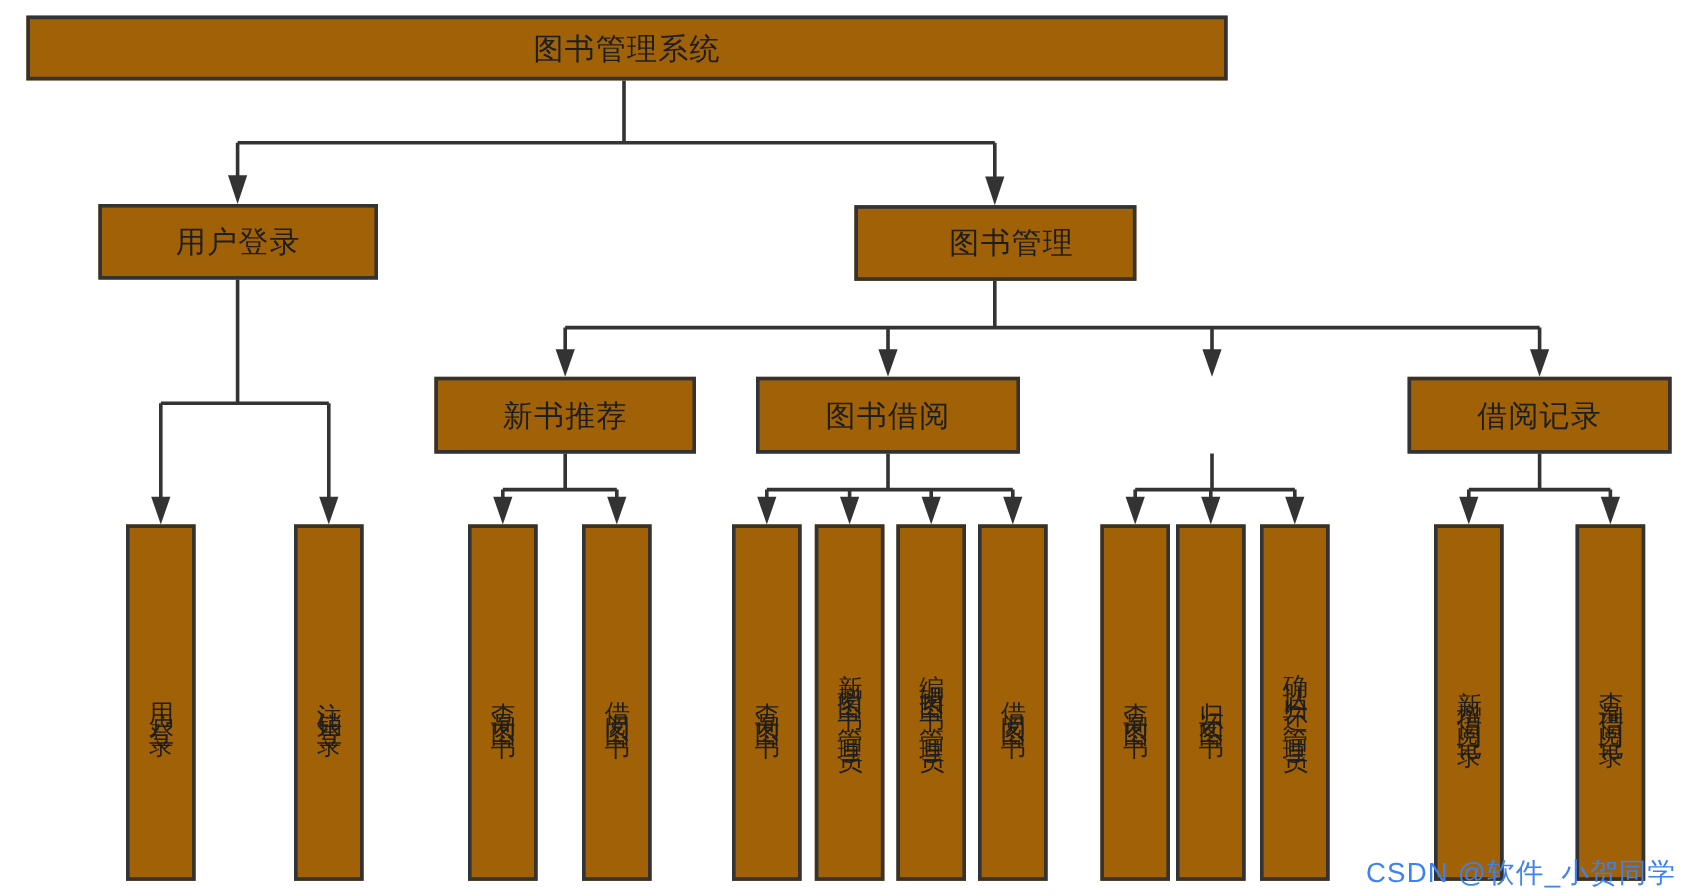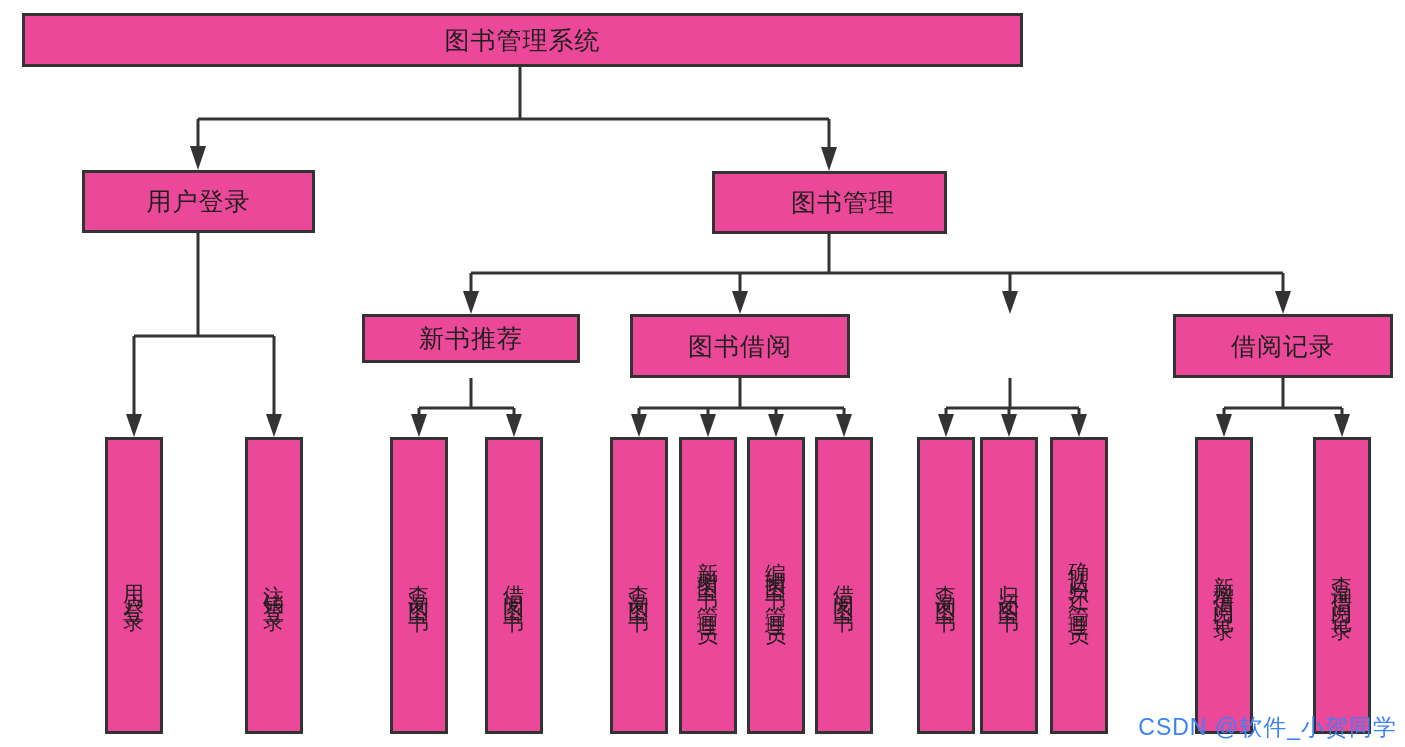--- a/index.html
+++ b/index.html
@@ -7,21 +7,21 @@
     position: relative;
     width: 1405px;
     height: 747px;
     background: #ffffff;
     font-family: "Liberation Sans", "DejaVu Sans", sans-serif;
     overflow: hidden;
   }
   #wires { position: absolute; left: 0; top: 0; width: 1405px; height: 747px; }
   .node {
     position: absolute;
-    background: #ec4899;
+    background: #a16207;
     border: 3px solid #333333;
     color: #1e1e1e;
     display: flex;
     align-items: center;
     justify-content: center;
     box-sizing: border-box;
     text-align: center;
   }
   .hnode { font-size: 25px; letter-spacing: 1px; }
   .leaf {
@@ -30,21 +30,21 @@
     text-orientation: mixed;
     letter-spacing: 9px;
     line-height: 1.0;
   }
   
   .n-root { left: 22px;  top: 13px;  width: 1001px; height: 54px; }
   
   .n-l2a  { left: 82px;  top: 170px; width: 233px;  height: 63px; }
   .n-l2b  { left: 712px; top: 171px; width: 235px;  height: 63px; padding-left: 27px; }
   
-  .n-l3a  { left: 362px;  top: 314px; width: 218px; height: 49px; }
+  .n-l3a  { left: 362px;  top: 314px; width: 218px; height: 64px; }
   .n-l3b  { left: 630px;  top: 314px; width: 220px; height: 64px; }
   .n-l3c  { left: 900px;  top: 314px; width: 220px; height: 64px; }
   .n-l3d  { left: 1173px; top: 314px; width: 220px; height: 64px; }
   
   .lf { top: 437px; width: 58px; height: 297px; }
   .n-a1 { left: 105px; }  .n-a2 { left: 245px; }
   .n-b1 { left: 390px; }  .n-b2 { left: 485px; }
   .n-c1 { left: 610px; }  .n-c2 { left: 679px; }  .n-c3 { left: 747px; }  .n-c4 { left: 815px; }
   .n-d1 { left: 917px; }  .n-d2 { left: 980px; }  .n-d3 { left: 1050px; }
   .n-e1 { left: 1195px; } .n-e2 { left: 1313px; }

